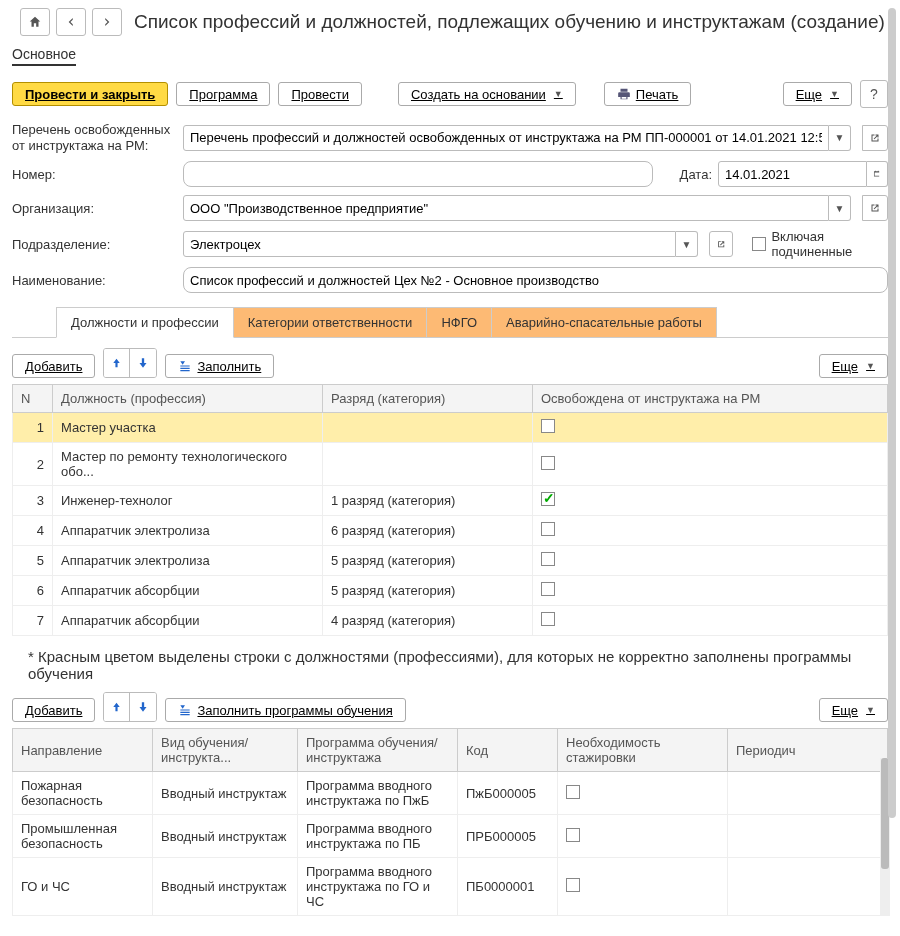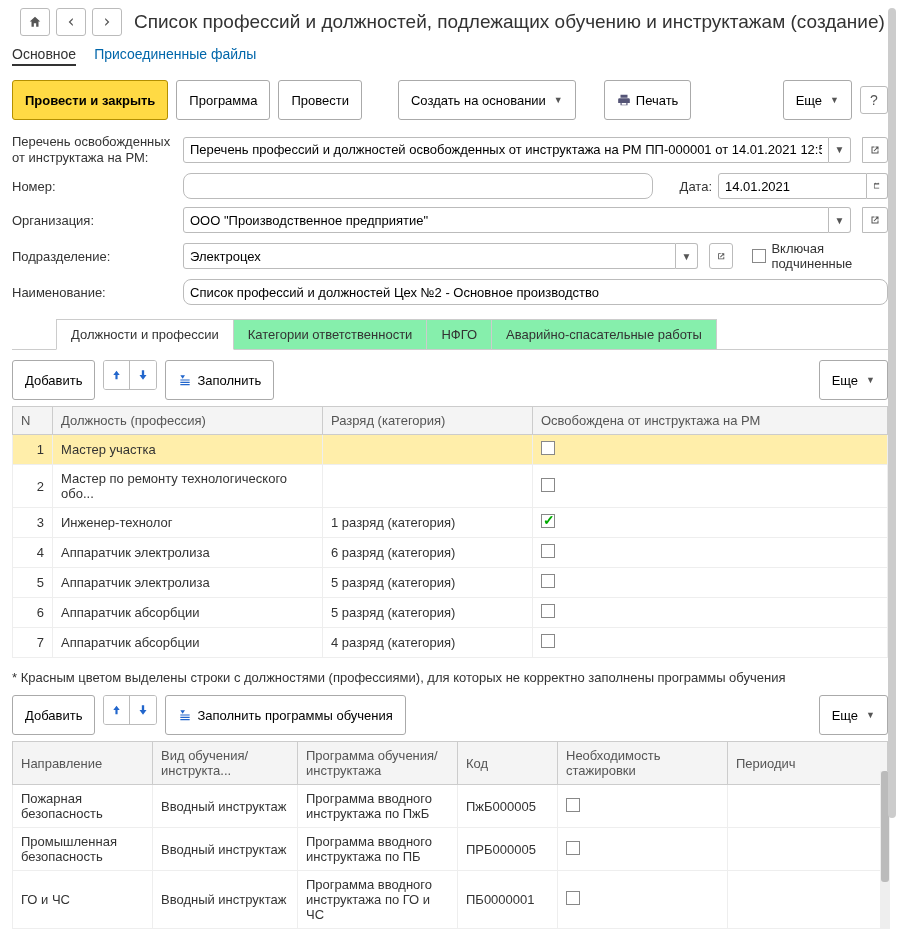--- a/index.html
+++ b/index.html
@@ -34,21 +34,22 @@
   .btn {
     border: 1px solid #aaa;
     background: #fff;
     padding: 5px 12px;
     cursor: pointer;
     border-radius: 3px;
     font-size: 13px;
     display: inline-flex;
     align-items: center;
     gap: 5px;
-    height: 40px;
+    height: 24px;
+    text-decoration: underline;
   }
   .btn.primary {
     background: #ffda44;
     border-color: #b38f00;
     font-weight: bold;
   }
   .btn .caret { font-size: 9px; color: #555; margin-left: 3px; }
   .spacer { flex: 1; }
   .form-row { display: flex; align-items: center; margin-bottom: 8px; gap: 6px; }
   .form-row label { width: 165px; flex-shrink: 0; }
@@ -81,34 +82,34 @@
   .field-btn:last-child { border-radius: 0 3px 3px 0; }
   .sub-tabs {
     display: flex;
     border-bottom: 1px solid #ccc;
     margin-top: 14px;
   }
   .sub-tab {
     padding: 7px 14px;
     border: 1px solid #ccc;
     border-bottom: none;
-    background: #86efac;
+    background: #fdba74;
     cursor: pointer;
     margin-right: -1px;
     position: relative;
     font-size: 13px;
   }
   .sub-tab.active {
     background: #fff;
     border-bottom: 1px solid #fff;
     margin-bottom: -1px;
     z-index: 1;
     margin-left: 44px;
   }
-  .table-toolbar { display: flex; gap: 8px; align-items: flex-start; margin: 10px 0 6px; }
+  .table-toolbar { display: flex; gap: 8px; align-items: flex-end; margin: 10px 0 6px; }
   .arrow-grp { display: flex; border: 1px solid #bbb; border-radius: 3px; overflow: hidden; }
   .arrow-grp button {
     width: 26px; height: 28px; border: none; background: #fff; cursor: pointer;
     display: flex; align-items: center; justify-content: center;
   }
   .arrow-grp button:first-child { border-right: 1px solid #bbb; }
   .arrow-grp svg { width: 14px; height: 14px; }
   table.data {
     width: 100%;
     border-collapse: collapse;
@@ -130,21 +131,21 @@
     padding: 6px 8px;
     font-size: 13px;
   }
   table.data tr.selected td { background: #ffeeaa; }
   table.data td.num { text-align: right; width: 40px; }
   .chk { width: 14px; height: 14px; border: 1px solid #888; display: inline-block; background: #fff; position: relative; }
   .chk.checked::after {
     content: '✓'; color: #0a0; font-weight: bold;
     position: absolute; top: -3px; left: 1px; font-size: 14px;
   }
-  .note { font-size: 13px; margin: 12px 0 4px; }
+  .note { font-size: 15px; margin: 12px 16px 4px; }
   .scroll-area { position: relative; }
   .fake-scroll {
     position: absolute; right: -2px; top: 30px; bottom: 0;
     width: 10px; background: #eee;
   }
   .fake-scroll .thumb { background: #bbb; border-radius: 3px; position: absolute; left: 1px; right: 1px; top: 0; height: 70%; }
   .page-scroll {
     position: fixed; right: 4px; top: 8px; bottom: 8px;
     width: 8px; background: transparent;
   }
@@ -172,21 +173,20 @@
       <svg viewBox="0 0 24 24">
           <path d="M9 5l7 7-7 7v-3l4-4-4-4z"></path>
         </svg>
     </button>
   </div>
   <span class="title">Список профессий и должностей, подлежащих обучению и инструктажам (создание)</span>
 </div>
 
 <div class="tabs-main">
   <span class="tab active">Основное</span>
-  <span class="tab link">Присоединенные файлы</span>
 </div>
 
 <div class="toolbar-row">
   <button class="btn primary">Провести и закрыть</button>
   <button class="btn">Программа</button>
   <button class="btn">Провести</button>
   <div style="width:20px"></div>
   <button class="btn">
     <span>Создать на основании</span>
     <span class="caret">▼</span>

